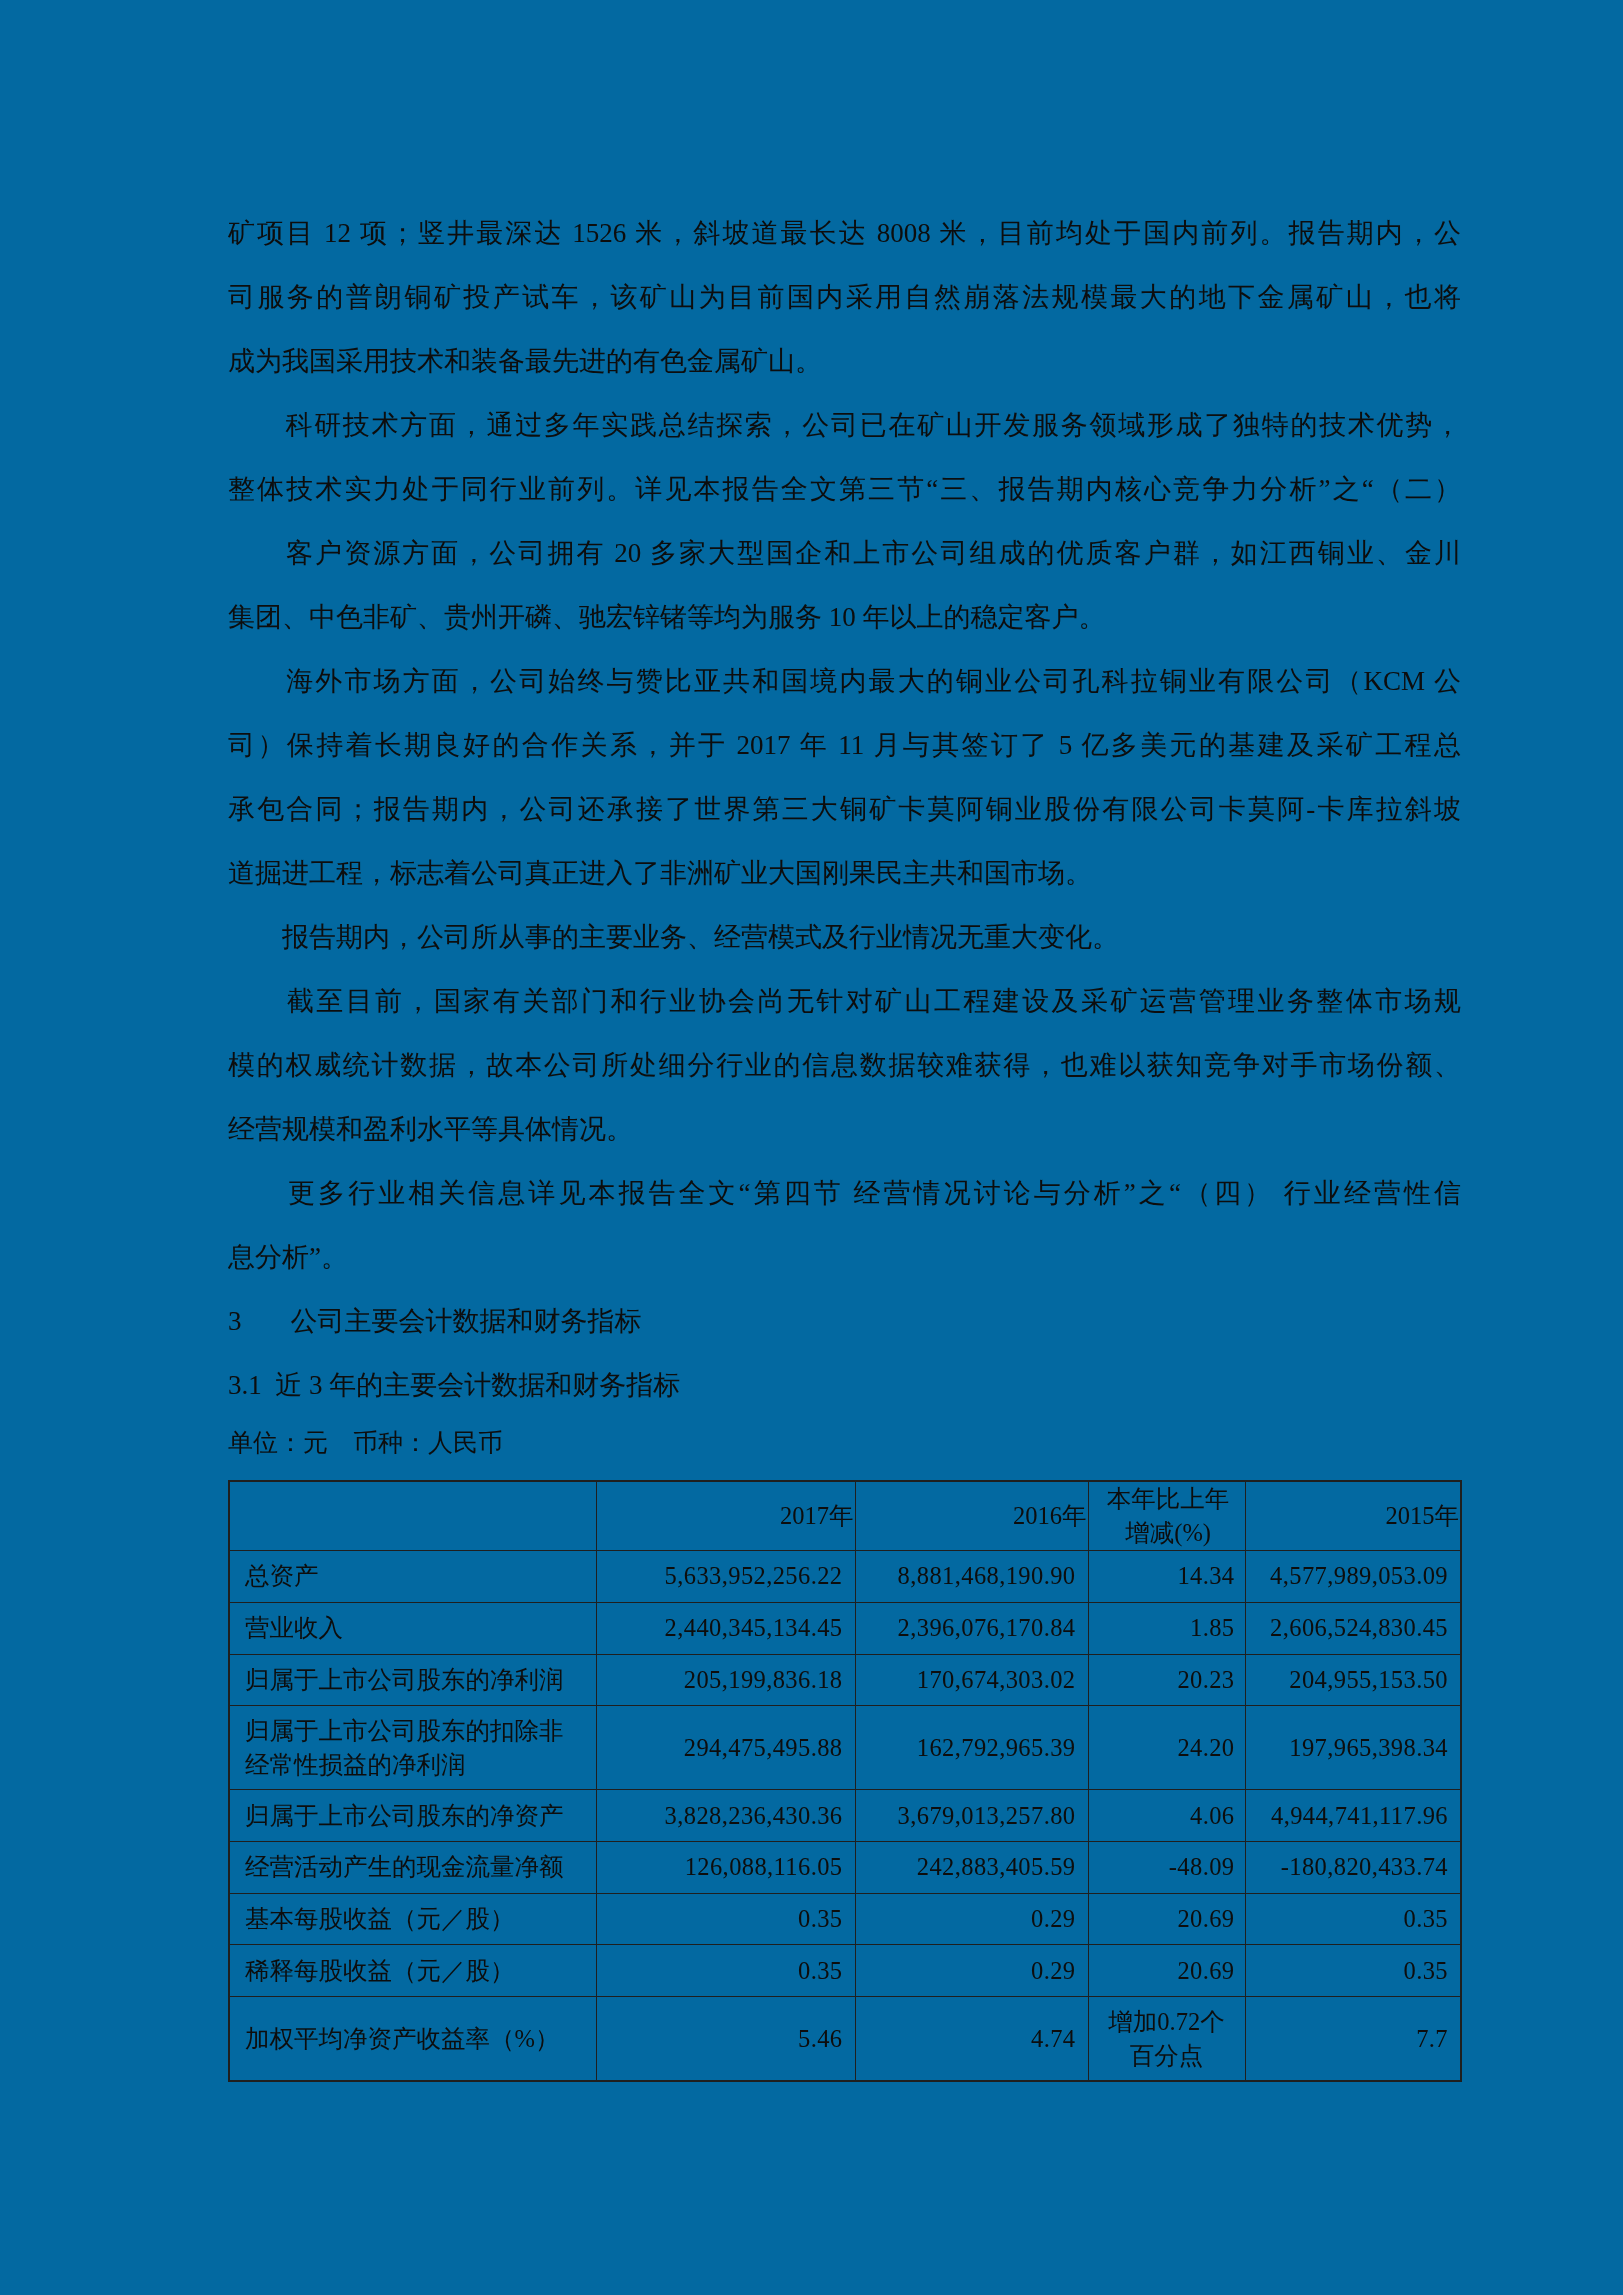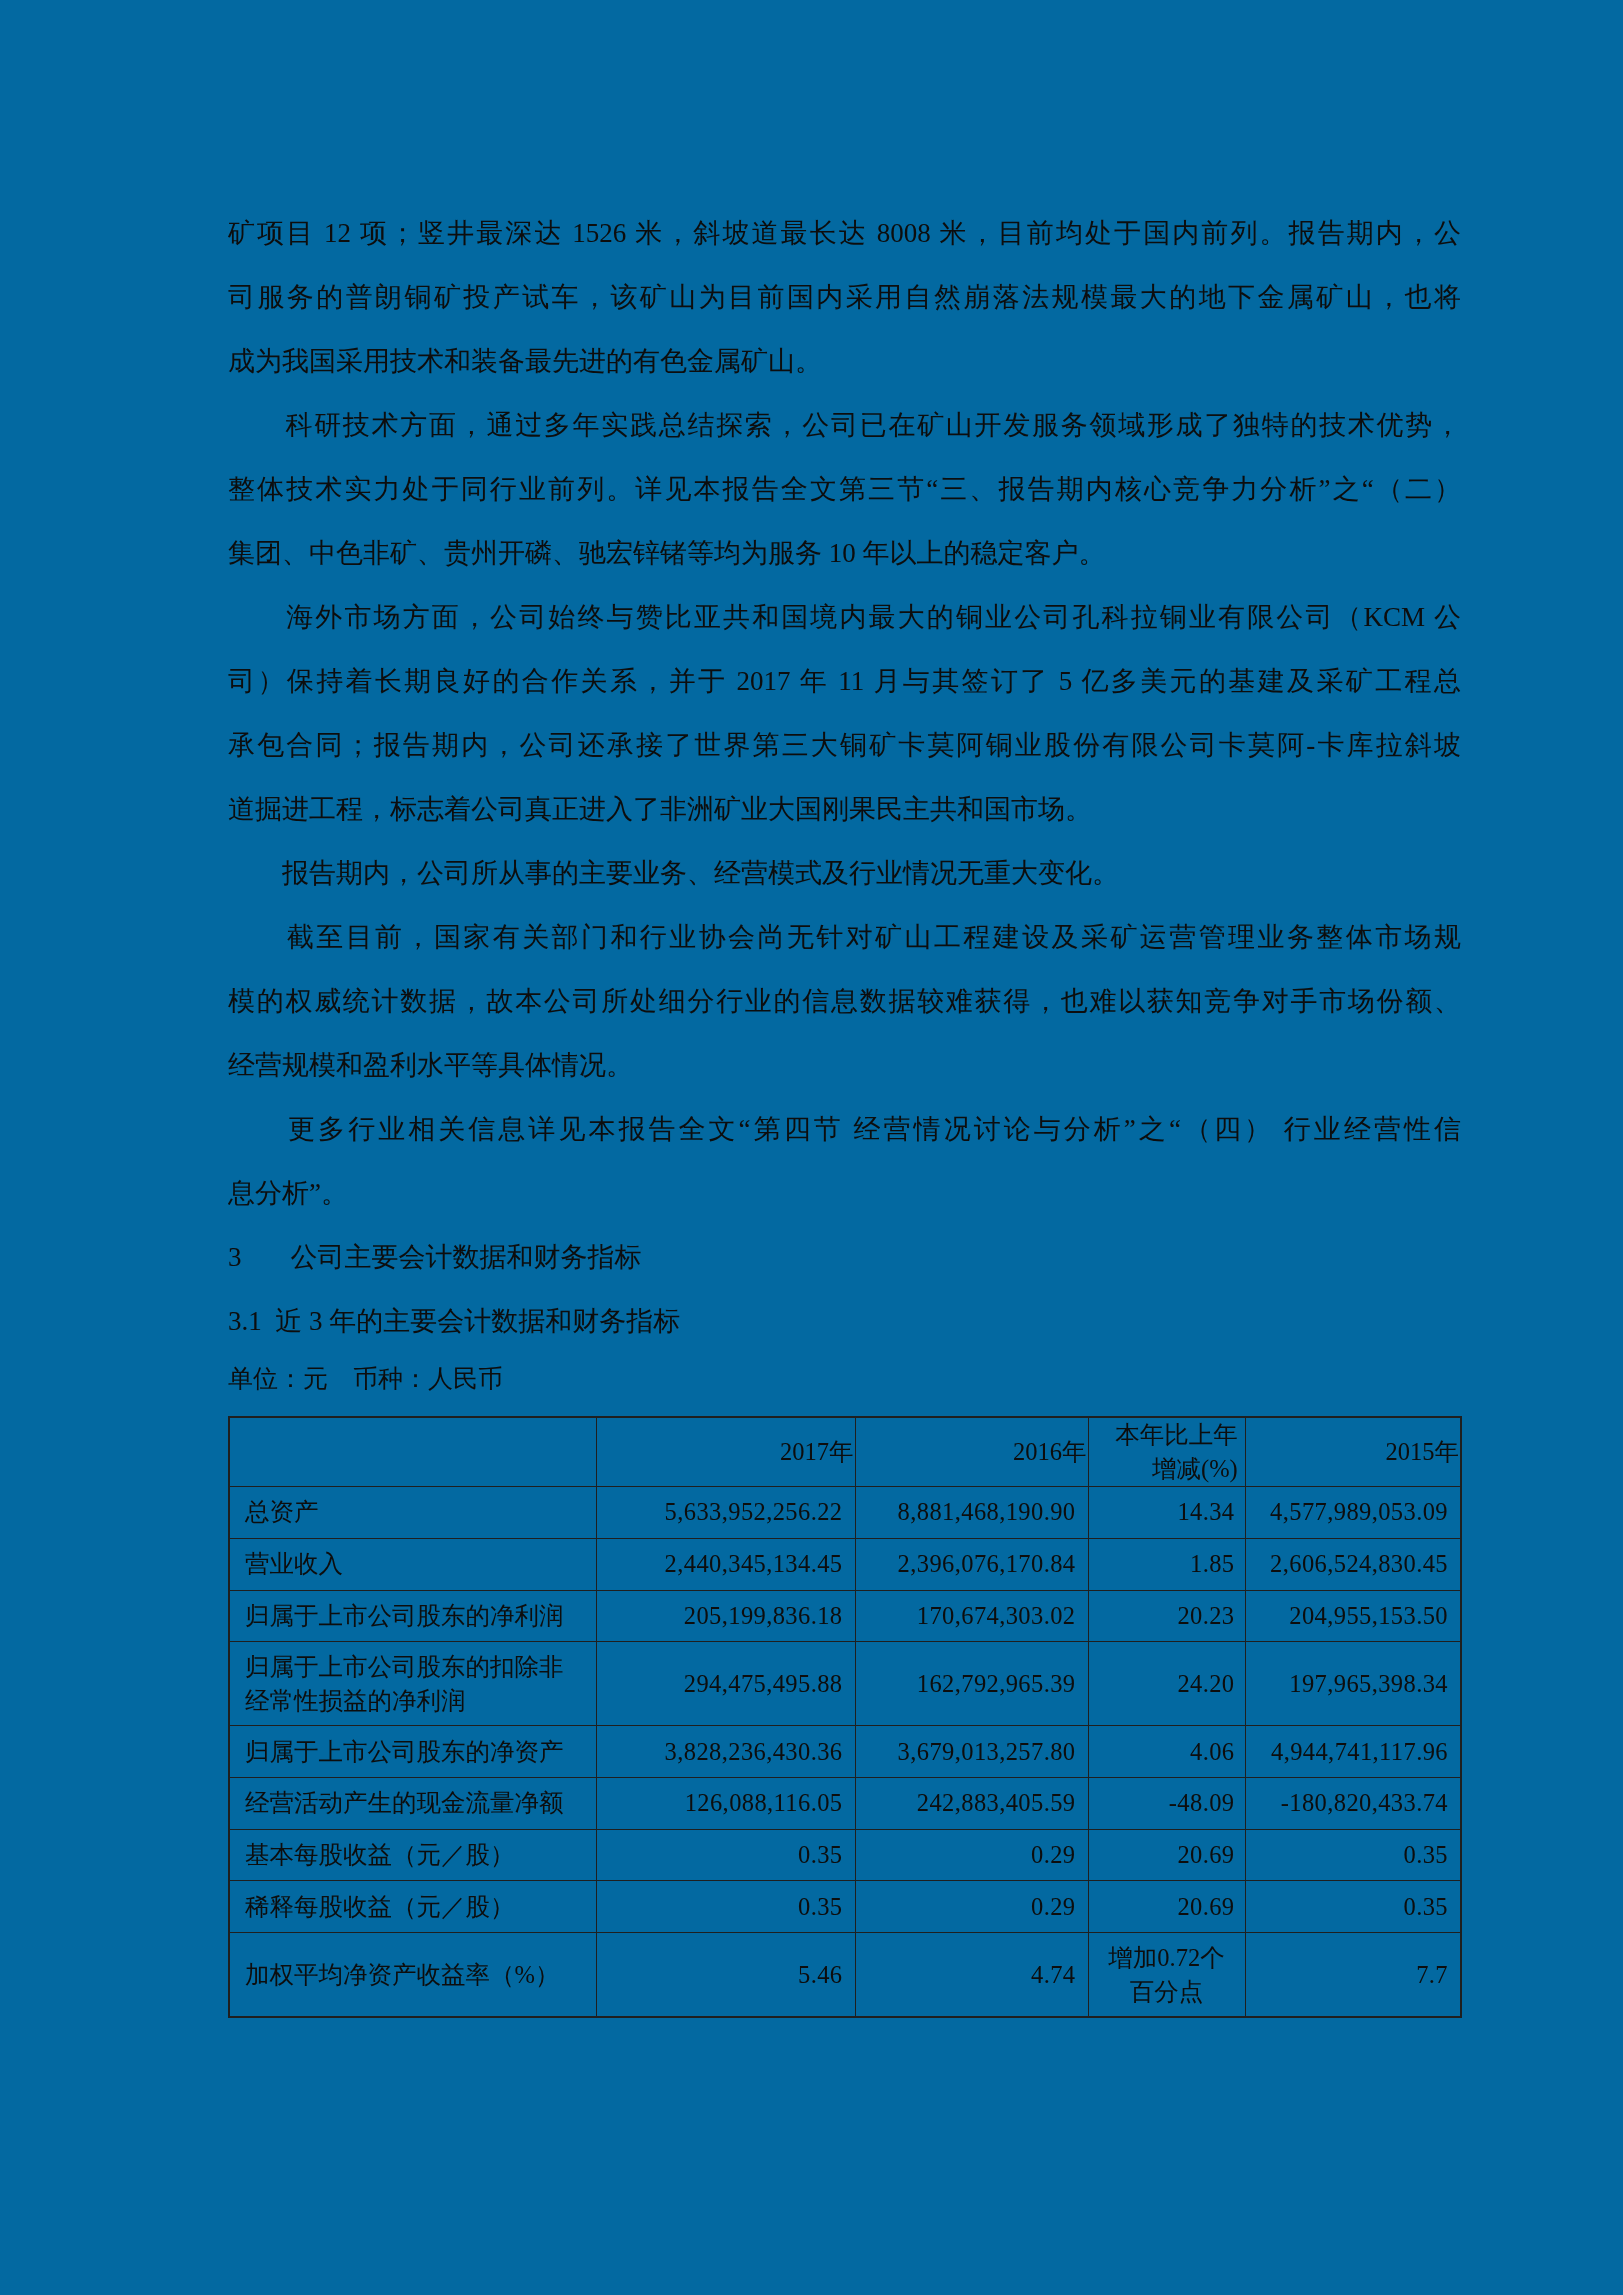--- a/index.html
+++ b/index.html
@@ -61,21 +61,21 @@
   table.fin td {
     border: 1.7px solid #1f1f1f;
     vertical-align: middle;
     line-height: 34px;
     overflow: hidden;
   }
   tr.r-head td { height: 63px; }
   tr.r-single td { height: 44px; }
   tr.r-tall td { height: 76px; }
   td.hd { text-align: right; }
-  td.hd-chg { text-align: right; padding: 0 6.8px 0 10px; }
+  td.hd-chg { text-align: center; padding: 0 6.8px 0 10px; }
   td.lab { text-align: left; padding: 3.4px 26px 3.4px 15px; }
   td.num { text-align: right; padding-right: 12px; letter-spacing: 0.4px; }
   td.chg { text-align: right; padding-right: 10px; letter-spacing: 0.4px; }
   td.chg-text { text-align: center; padding: 0 8.5px; letter-spacing: 0; }
 </style>
 </head>
 <body>
 
 <div class="page">
   <div class="content">
@@ -85,20 +85,21 @@
       <div class="line">司服务的普朗铜矿投产试车，该矿山为目前国内采用自然崩落法规模最大的地下金属矿山，也将</div>
       <div class="line end">成为我国采用技术和装备最先进的有色金属矿山。</div>
     </div>
 
     <div class="para">
       <div class="line">　　科研技术方面，通过多年实践总结探索，公司已在矿山开发服务领域形成了独特的技术优势，</div>
       <div class="line">整体技术实力处于同行业前列。详见本报告全文第三节“三、报告期内核心竞争力分析”之“（二）</div>
     </div>
 
     <div class="para">
+      <div class="line">　　客户资源方面，公司拥有 20 多家大型国企和上市公司组成的优质客户群，如江西铜业、金川</div>
       <div class="line end">集团、中色非矿、贵州开磷、驰宏锌锗等均为服务 10 年以上的稳定客户。</div>
     </div>
 
     <div class="para">
       <div class="line">　　海外市场方面，公司始终与赞比亚共和国境内最大的铜业公司孔科拉铜业有限公司（KCM 公</div>
       <div class="line">司）保持着长期良好的合作关系，并于 2017 年 11 月与其签订了 5 亿多美元的基建及采矿工程总</div>
       <div class="line">承包合同；报告期内，公司还承接了世界第三大铜矿卡莫阿铜业股份有限公司卡莫阿-卡库拉斜坡</div>
       <div class="line end">道掘进工程，标志着公司真正进入了非洲矿业大国刚果民主共和国市场。</div>
     </div>
 

